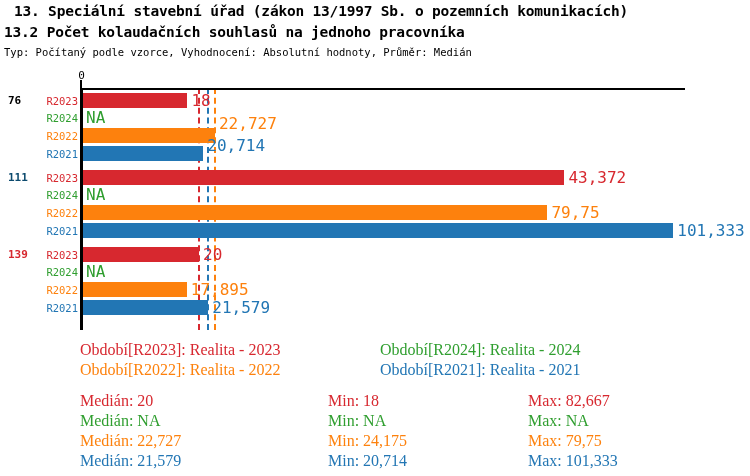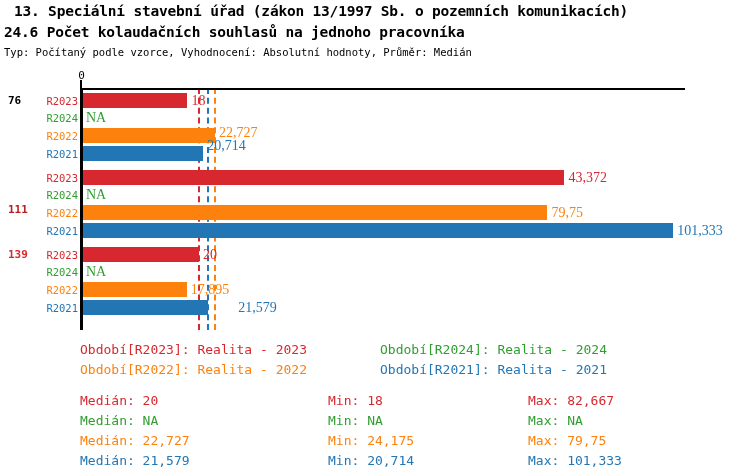--- a/index.html
+++ b/index.html
@@ -6,53 +6,53 @@
   html,body { width:750px; height:476px; background:#ffffff; overflow:hidden; }
   body { position:relative; font-family:"DejaVu Sans Mono", monospace; color:#000; }
   .abs { position:absolute; white-space:nowrap; }
   .title { font-size:14.5px; font-weight:bold; letter-spacing:-0.2px; }
   .meta  { font-size:10.5px; }
   .chart-text { font-size:10.5px; line-height:12px; }
   .group-label { font-size:11px; font-weight:bold; line-height:14px; }
   .zero-label { font-size:11px; text-align:center; }
   .bar { position:absolute; z-index:2; }
   .median-line { position:absolute; z-index:1; width:0; }
-  .val-label { position:absolute; z-index:3; font-size:14px; line-height:12px;font-family:Liberation Serif, serif; }
+  .val-label { position:absolute; z-index:3; font-size:16px; line-height:12px; }
   .axis { position:absolute; background:#000; z-index:4; }
-  .legend-item, .stat-item { font-size:13px; line-height:12px; }
+  .legend-item, .stat-item { font-size:16px; line-height:12px;font-family:Liberation Serif, serif; }
 </style>
 </head>
 <body>
 
 <div>
   <div class="abs title" style="left:14px; top:3px;">13. Speciální stavební úřad (zákon 13/1997 Sb. o pozemních komunikacích)</div>
-  <div class="abs title" style="left:4px; top:24px;">24.6 Počet kolaudačních souhlasů na jednoho pracovníka</div>
+  <div class="abs title" style="left:4px; top:24px;">13.2 Počet kolaudačních souhlasů na jednoho pracovníka</div>
   <div class="abs meta" style="left:4px; top:46px;">Typ: Počítaný podle vzorce, Vyhodnocení: Absolutní hodnoty, Průměr: Medián</div>
 
   <div id="chart">
       <div class="abs zero-label" style="left:74px; top:69px; width:15px;">0</div>
       <div class="axis" style="left:80px; top:80px; width:2px; height:8px;"></div>
       <div class="axis" style="left:80px; top:88px; width:604.5px; height:1.5px;"></div>
       <div class="axis" style="left:80px; top:88px; width:2.5px; height:242px;"></div>
       <div class="median-line" style="left:198.1px; top:88px; height:242px; border-left:2px dashed #D7282F;"></div>
       <div class="median-line" style="left:207.30557px; top:88px; height:242px; border-left:2px dashed #2276B4;"></div>
       <div class="median-line" style="left:213.99841px; top:88px; height:242px; border-left:2px dashed #FD810D;"></div>
       <div class="abs group-label" style="left:8px; top:93.5px; color:#000000;">76</div>
       <div class="abs chart-text" style="left:40px; top:94.5px; width:38px; text-align:right; color:#D7282F;">R2023</div>
       <div class="bar" style="left:82.5px; top:93px; width:104.94px; height:14.5px; background:#D7282F;"></div>
       <div class="val-label" style="left:191.44px; top:94.5px; color:#D7282F;">18</div>
       <div class="abs chart-text" style="left:40px; top:112.2px; width:38px; text-align:right; color:#2F9E2F;">R2024</div>
       <div class="val-label" style="left:86px; top:112.2px; color:#2F9E2F;">NA</div>
       <div class="abs chart-text" style="left:40px; top:129.9px; width:38px; text-align:right; color:#FD810D;">R2022</div>
       <div class="bar" style="left:82.5px; top:128.4px; width:132.49841px; height:14.5px; background:#FD810D;"></div>
-      <div class="val-label" style="left:218.99841px; top:127px; color:#FD810D;">22,727</div>
+      <div class="val-label" style="left:218.99841px; top:118px; color:#FD810D;">22,727</div>
       <div class="abs chart-text" style="left:40px; top:147.6px; width:38px; text-align:right; color:#2276B4;">R2021</div>
       <div class="bar" style="left:82.5px; top:146.1px; width:120.76262px; height:14.5px; background:#2276B4;"></div>
       <div class="val-label" style="left:207.26262px; top:140px; color:#2276B4;text-align:right;">20,714</div>
-      <div class="abs group-label" style="left:8px; top:170.5px; color:#b91c1c;margin-top:32px;">111</div>
+      <div class="abs group-label" style="left:8px; top:170.5px; color:#0c4a6e;">111</div>
       <div class="abs chart-text" style="left:40px; top:171.5px; width:38px; text-align:right; color:#D7282F;">R2023</div>
       <div class="bar" style="left:82.5px; top:170px; width:481.94861000000003px; height:14.5px; background:#D7282F;"></div>
       <div class="val-label" style="left:568.44861px; top:171.5px; color:#D7282F;">43,372</div>
       <div class="abs chart-text" style="left:40px; top:189.2px; width:38px; text-align:right; color:#2F9E2F;">R2024</div>
       <div class="val-label" style="left:86px; top:189.2px; color:#2F9E2F;">NA</div>
       <div class="abs chart-text" style="left:40px; top:206.9px; width:38px; text-align:right; color:#FD810D;">R2022</div>
       <div class="bar" style="left:82.5px; top:205.4px; width:464.9425px; height:14.5px; background:#FD810D;"></div>
       <div class="val-label" style="left:551.4425px; top:206.9px; color:#FD810D;">79,75</div>
       <div class="abs chart-text" style="left:40px; top:224.6px; width:38px; text-align:right; color:#2276B4;">R2021</div>
       <div class="bar" style="left:82.5px; top:223.1px; width:590.77139px; height:14.5px; background:#2276B4;"></div>
@@ -61,21 +61,21 @@
       <div class="abs chart-text" style="left:40px; top:248.5px; width:38px; text-align:right; color:#D7282F;">R2023</div>
       <div class="bar" style="left:82.5px; top:247px; width:116.6px; height:14.5px; background:#D7282F;"></div>
       <div class="val-label" style="left:203.1px; top:248.5px; color:#D7282F;">20</div>
       <div class="abs chart-text" style="left:40px; top:266.2px; width:38px; text-align:right; color:#2F9E2F;">R2024</div>
       <div class="val-label" style="left:86px; top:266.2px; color:#2F9E2F;">NA</div>
       <div class="abs chart-text" style="left:40px; top:283.9px; width:38px; text-align:right; color:#FD810D;">R2022</div>
       <div class="bar" style="left:82.5px; top:282.4px; width:104.32785px; height:14.5px; background:#FD810D;"></div>
       <div class="val-label" style="left:190.82785px; top:283.9px; color:#FD810D;">17,895</div>
       <div class="abs chart-text" style="left:40px; top:301.6px; width:38px; text-align:right; color:#2276B4;">R2021</div>
       <div class="bar" style="left:82.5px; top:300.1px; width:125.80557px; height:14.5px; background:#2276B4;"></div>
-      <div class="val-label" style="left:212.30557px; top:301.6px; color:#2276B4;margin-left:26px;">21,579</div>
+      <div class="val-label" style="left:212.30557px; top:301.6px; color:#2276B4;">21,579</div>
     </div>
   <div id="legend">
       <div class="abs legend-item" style="left:80px; top:344px; color:#D7282F;">Období[R2023]: Realita - 2023</div>
       <div class="abs legend-item" style="left:380px; top:344px; color:#2F9E2F;">Období[R2024]: Realita - 2024</div>
       <div class="abs legend-item" style="left:80px; top:364px; color:#FD810D;">Období[R2022]: Realita - 2022</div>
       <div class="abs legend-item" style="left:380px; top:364px; color:#2276B4;">Období[R2021]: Realita - 2021</div>
     </div>
   <div id="stats">
       <div class="abs stat-item" style="left:80px; top:395px; color:#D7282F;">Medián: 20</div>
       <div class="abs stat-item" style="left:328px; top:395px; color:#D7282F;">Min: 18</div>

